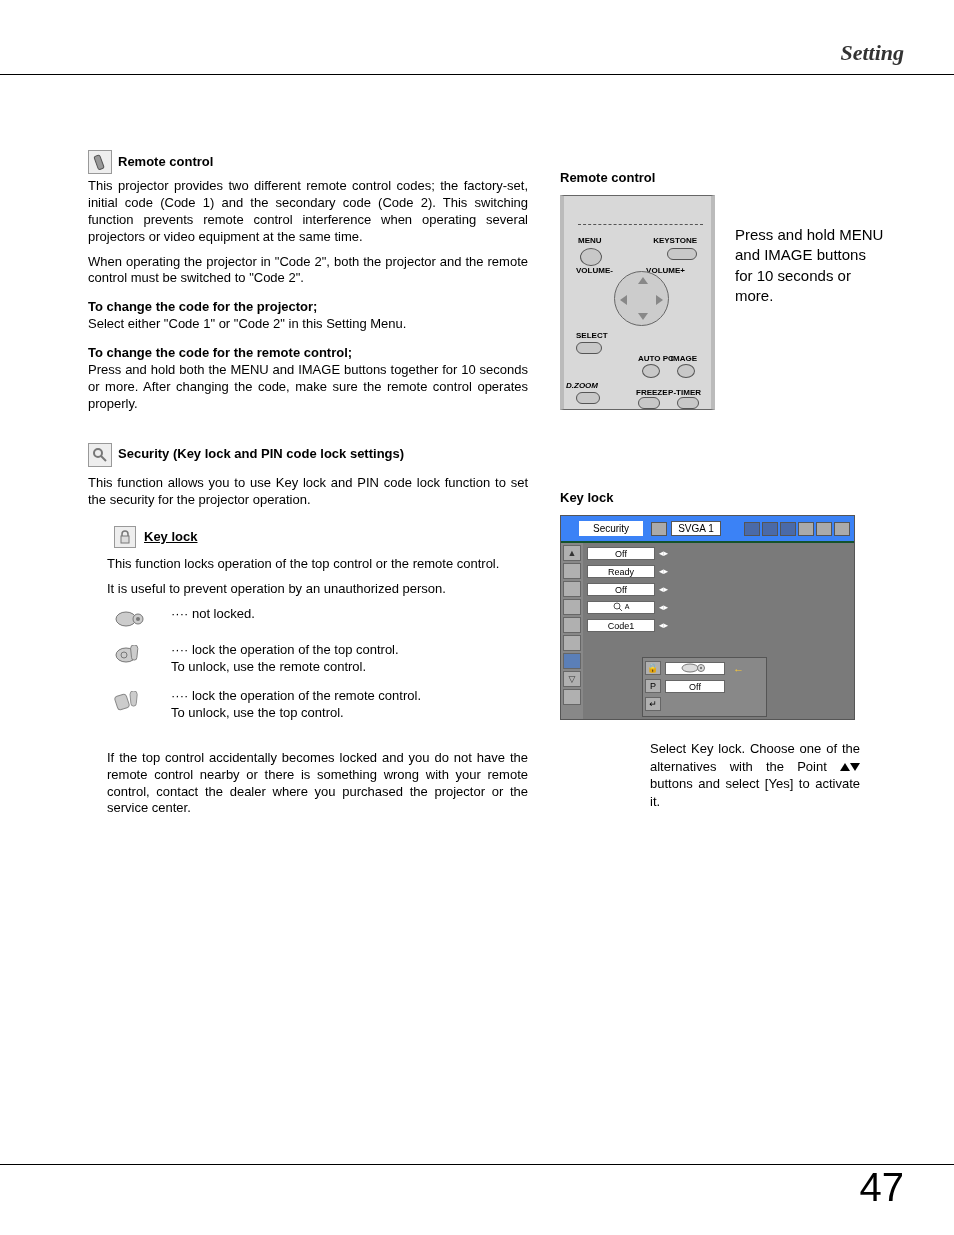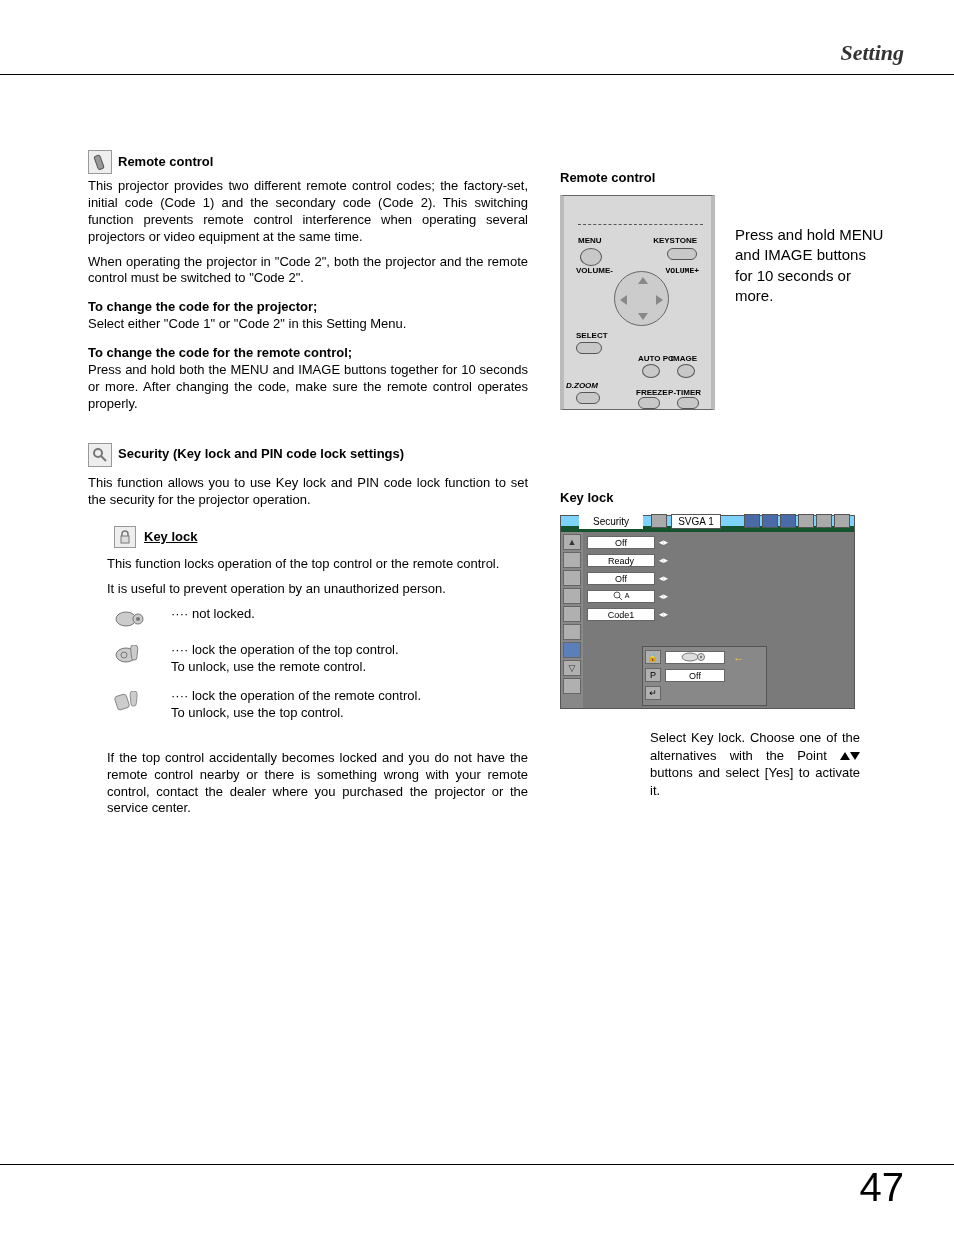--- a/index.html
+++ b/index.html
@@ -143,23 +143,23 @@
     width: 295px;
     background: #7a7a7a;
     border: 1px solid #555;
     margin-top: 6px;
     font-size: 10px;
     color: #000;
   }
   .menu-topbar {
     display: flex;
     align-items: center;
-    background: #7dd3fc;
-    height: 16px;
-    border-bottom: 6px solid #14532d;
+    background: #3b82f6;
+    height: 27px;
+    border-bottom: 2px solid #14532d;
   }
   .menu-title {
     background: #fff;
     padding: 2px 14px;
     margin-left: 18px;
     font-size: 10px;
   }
   .menu-tabicons {
     display: flex;
     gap: 2px;
@@ -377,21 +377,21 @@
     <div class="remote-box">
       <span class="dash-line" style="top:28px; left:14px; width:125px;"></span>
 
       <span class="rbl" style="top:40px; left:14px;">MENU</span>
       <span class="rbtn" style="top:52px; left:16px; width:22px; height:18px; border-radius:50%;"></span>
 
       <span class="rbl" style="top:40px; right:14px;">KEYSTONE</span>
       <span class="rbtn rbtn-rect" style="top:52px; right:14px; width:30px;"></span>
 
       <span class="rbl" style="top:70px; left:12px;">VOLUME-</span>
-      <span class="rbl" style="top:70px; right:12px;font-family:Liberation Mono, monospace;">VOLUME+</span>
+      <span class="rbl" style="top:70px; right:26px;">VOLUME+</span>
 
       <div class="dpad">
         <span class="tri tri-up"></span>
         <span class="tri tri-down"></span>
         <span class="tri tri-left"></span>
         <span class="tri tri-right"></span>
       </div>
 
       <span class="rbl" style="top:135px; left:12px;">SELECT</span>
       <span class="rbtn rbtn-rect" style="top:146px; left:12px; width:26px;"></span>

